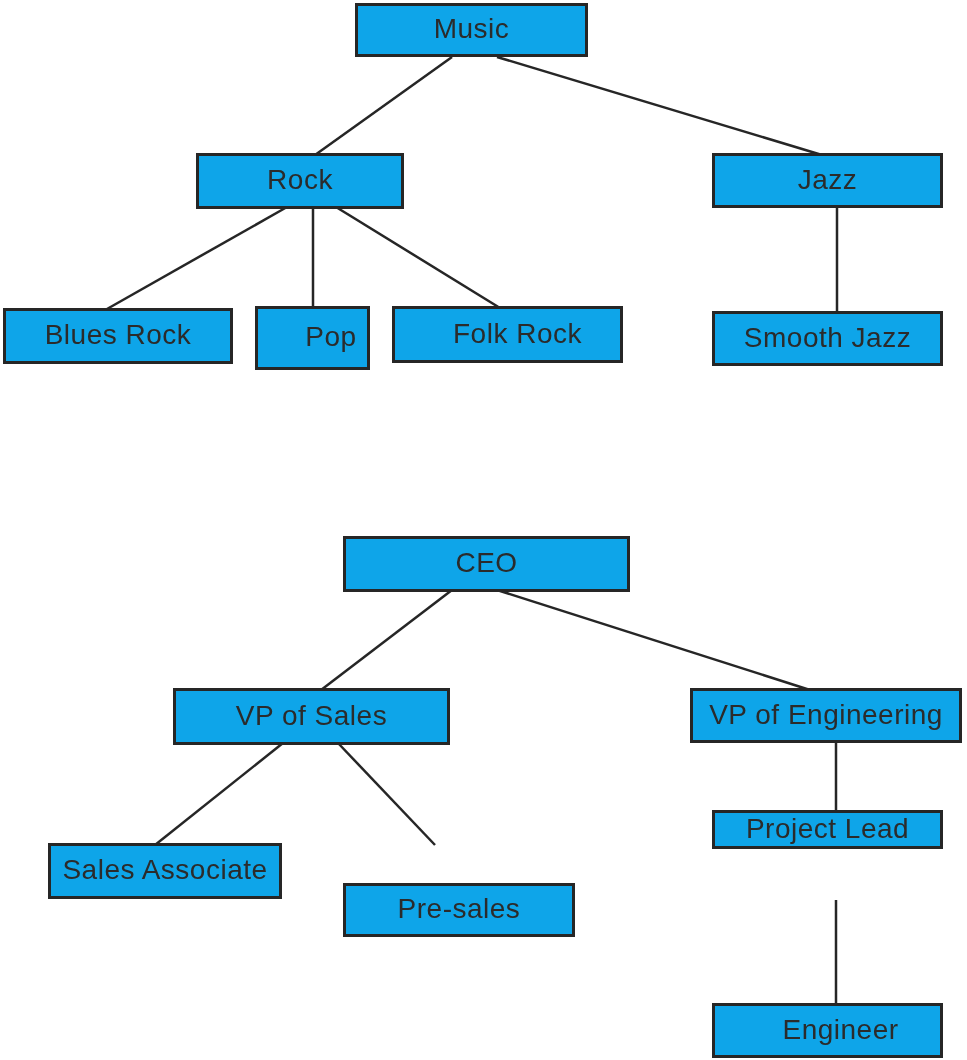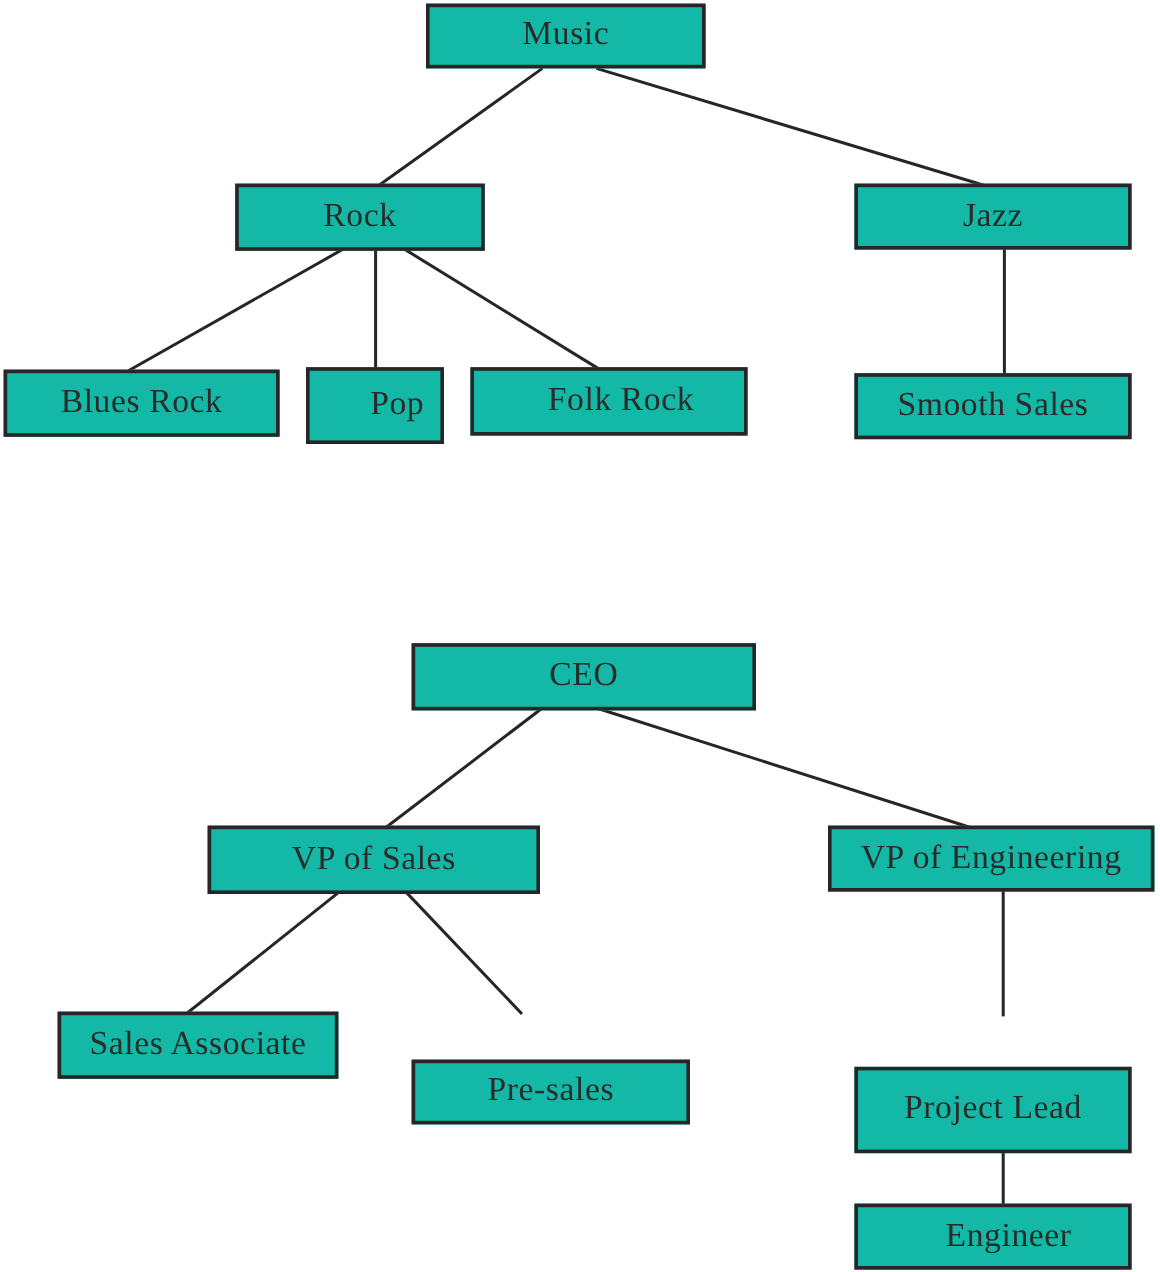--- a/index.html
+++ b/index.html
@@ -20,26 +20,25 @@
     left: 0;
     top: 0;
     width: 967px;
     height: 1060px;
     z-index: 1;
   }
   .node {
     position: absolute;
     z-index: 2;
     box-sizing: border-box;
-    background: #14b8a6;
+    background: #0ea5e9;
     border: 3px solid #262626;
     display: flex;
     align-items: center;
     justify-content: center;
-    font-family: Liberation Serif, serif;
   }
   .node-label {
     color: #2b2b2b;
     font-size: 28px;
     letter-spacing: 0.5px;
     white-space: nowrap;
     line-height: 1;
     padding-bottom: 2px;
   }
 </style>
@@ -74,36 +73,36 @@
     <div class="node" style="left: 3px; top: 308px; width: 230px; height: 56px;">
       <span class="node-label">Blues Rock</span>
     </div>
     <div class="node" style="left: 255px; top: 306px; width: 115px; height: 64px; padding-left: 37px;">
       <span class="node-label">Pop</span>
     </div>
     <div class="node" style="left: 392px; top: 306px; width: 231px; height: 57px; padding-left: 20px;">
       <span class="node-label">Folk Rock</span>
     </div>
     <div class="node" style="left: 712px; top: 311px; width: 231px; height: 55px;">
-      <span class="node-label">Smooth Sales</span>
+      <span class="node-label">Smooth Jazz</span>
     </div>
     <div class="node" style="left: 343px; top: 536px; width: 287px; height: 56px;">
       <span class="node-label">CEO</span>
     </div>
     <div class="node" style="left: 173px; top: 688px; width: 277px; height: 57px;">
       <span class="node-label">VP of Sales</span>
     </div>
     <div class="node" style="left: 690px; top: 688px; width: 272px; height: 55px;">
       <span class="node-label">VP of Engineering</span>
     </div>
     <div class="node" style="left: 48px; top: 843px; width: 234px; height: 56px;">
       <span class="node-label">Sales Associate</span>
     </div>
     <div class="node" style="left: 343px; top: 843px; width: 232px; height: 54px; margin-top: 40px;">
       <span class="node-label">Pre-sales</span>
     </div>
-    <div class="node" style="left: 712px; top: 889px; width: 231px; height: 72px;">
+    <div class="node" style="left: 712px; top: 810px; width: 231px; height: 39px;">
       <span class="node-label">Project Lead</span>
     </div>
     <div class="node" style="left: 712px; top: 1003px; width: 231px; height: 55px; padding-left: 26px;">
       <span class="node-label">Engineer</span>
     </div>
   </div>
 
 </body></html>

